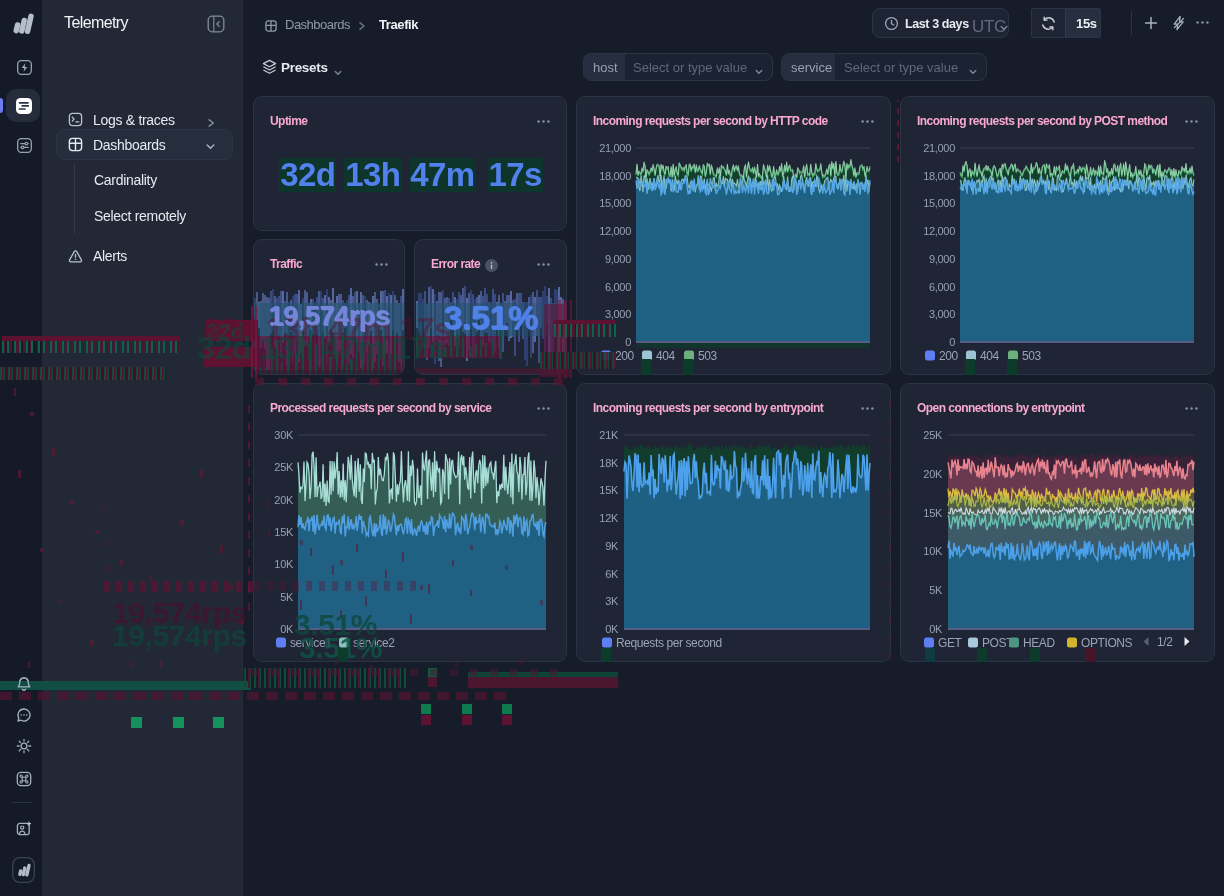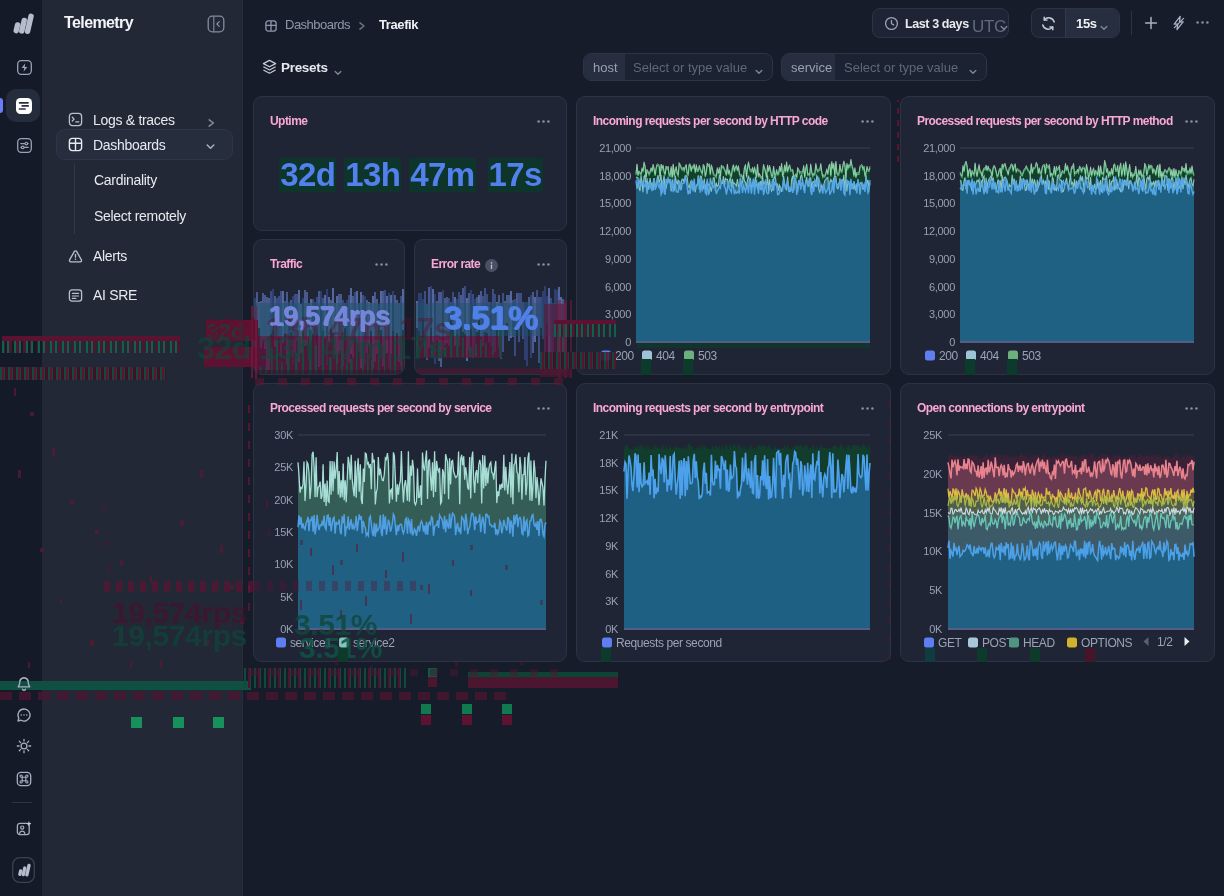--- a/index.html
+++ b/index.html
@@ -37,21 +37,21 @@
     <div class="abs" style="left:11px;top:7px"><svg width="15" height="15" viewBox="0 0 15 15" fill="none" style="">
             <circle cx="7.5" cy="7.5" r="5.9" stroke="#9ba3b5" stroke-width="1.3"></circle>
             <path d="M7.5 4.3v3.4l2.2 1.2" stroke="#9ba3b5" stroke-width="1.3" stroke-linecap="round" stroke-linejoin="round"></path>
           </svg></div>
     <div class="abs" style="left:32px;top:8px;font-size:12.5px;font-weight:700;letter-spacing:-0.4px;color:#e8ebf0">Last 3 days</div>
     <div class="abs" style="left:99px;top:8px;font-size:17px;letter-spacing:-0.3px;color:#5f6980">UTC</div>
     <div class="abs" style="left:126px;top:10px"><svg width="10" height="10" viewBox="0 0 10 10" fill="none" style="">
             <path d="M2.2 3.5 L5 6.3 7.8 3.5" stroke="#7d8699" stroke-width="1.4" stroke-linecap="round" stroke-linejoin="round"></path>
           </svg></div>
   </div>
-  <div class="abs" style="left:788px;top:8px;width:89px;height:30px;background:#1e2433;border:1px solid #2d3445;border-radius:8px;overflow:hidden">
+  <div class="abs" style="left:788px;top:8px;width:70px;height:30px;background:#1e2433;border:1px solid #2d3445;border-radius:2px;overflow:hidden">
     <div class="abs" style="left:33px;top:0;width:56px;height:28px;background:#272e3f"></div>
     <div class="abs" style="left:33px;top:0;width:1px;height:28px;background:#323a4d"></div>
     <div class="abs" style="left:9px;top:7px"><svg width="15" height="15" viewBox="0 0 15 15" fill="none" style="">
             <path d="M13.2 6A5.6 5.6 0 0 0 3.4 3.9" stroke="#c6cdd9" stroke-width="1.45" stroke-linecap="round"></path>
             <path d="M3.2 1.2v2.9h2.9" stroke="#c6cdd9" stroke-width="1.45" stroke-linecap="round" stroke-linejoin="round"></path>
             <path d="M1.8 9a5.6 5.6 0 0 0 9.8 2.1" stroke="#c6cdd9" stroke-width="1.45" stroke-linecap="round"></path>
             <path d="M11.8 13.8v-2.9H8.9" stroke="#c6cdd9" stroke-width="1.45" stroke-linecap="round" stroke-linejoin="round"></path>
           </svg></div>
     <div class="abs" style="left:44px;top:7px;font-size:13px;font-weight:700;letter-spacing:-0.3px;color:#eef1f5">15s</div>
     <div class="abs" style="left:67px;top:10px"><svg width="10" height="10" viewBox="0 0 10 10" fill="none" style="">
@@ -381,21 +381,21 @@
           <text x="54" y="249.0" text-anchor="end" class="axl">0</text>
           <rect x="24" y="253.5" width="10" height="10" rx="2.5" fill="#5e7ef2"></rect>
           <text x="38" y="262.5" class="leg">200</text>
           <rect x="65" y="253.5" width="10" height="10" rx="2.5" fill="#9fc3d6"></rect>
           <text x="79" y="262.5" class="leg">404</text>
           <rect x="107" y="253.5" width="10" height="10" rx="2.5" fill="#6cb07e"></rect>
           <text x="121" y="262.5" class="leg">503</text>
         </svg>
   </div>
   <div class="panel" style="left:657px;top:96px;width:315px;height:279px">
-    <div class="ptitle">Processed requests per second by HTTP method</div>
+    <div class="ptitle">Incoming requests per second by POST method</div>
         <div class="pdots"><svg width="15" height="15" viewBox="0 0 15 15" fill="none" style="">
             <circle cx="2.6" cy="7.5" r="1.25" fill="#878fa2"></circle>
             <circle cx="7.5" cy="7.5" r="1.25" fill="#878fa2"></circle>
             <circle cx="12.4" cy="7.5" r="1.25" fill="#878fa2"></circle>
           </svg></div>
     <svg width="315" height="279" viewBox="0 0 315 279" style="position:absolute;left:0;top:0">
           <line x1="59" y1="51" x2="293" y2="51" stroke="#3a4153" stroke-width="1"></line>
           <line x1="59" y1="78.7" x2="293" y2="78.7" stroke="rgba(170,185,210,0.07)" stroke-width="1"></line>
           <line x1="59" y1="106.4" x2="293" y2="106.4" stroke="rgba(170,185,210,0.07)" stroke-width="1"></line>
           <line x1="59" y1="134.1" x2="293" y2="134.1" stroke="rgba(170,185,210,0.07)" stroke-width="1"></line>
@@ -531,21 +531,21 @@
           <rect x="166" y="253.5" width="10" height="10" rx="2.5" fill="#d1b32e"></rect>
           <text x="180" y="262.5" class="leg">OPTIONS</text>
           <path d="M247.5,253 l-5,4.5 5,4.5 z" fill="#596274"></path>
           <text x="256" y="262" class="leg" fill="#c9d1dc">1/2</text>
           <path d="M283.5,253 l5,4.5 -5,4.5 z" fill="#e8edf2"></path>
         </svg>
   </div>
 </div>
 
 <div id="sidebar">
-  <div class="abs" style="left:22px;top:14px;font-size:16px;font-weight:700;letter-spacing:-0.6px;color:#f2f4f8">Telemetry</div>
+  <div class="abs" style="left:22px;top:14px;font-size:16px;font-weight:400;letter-spacing:-0.6px;color:#f2f4f8">Telemetry</div>
   <div class="abs" style="left:165px;top:15px"><svg width="18" height="18" viewBox="0 0 18 18" fill="none" style="">
           <rect x="1.2" y="1.2" width="15.6" height="15.6" rx="4" stroke="#848ca0" stroke-width="1.3"></rect>
           <path d="M6.8 1.5v15" stroke="#848ca0" stroke-width="1.1"></path>
           <path d="M12.2 6.6l-2.3 2.4 2.3 2.4" stroke="#848ca0" stroke-width="1.3" stroke-linecap="round" stroke-linejoin="round"></path>
         </svg></div>
 
   <div class="navitem" style="top:104px"><svg width="15" height="15" viewBox="0 0 15 15" fill="none" style="">
           <rect x="1.4" y="1.4" width="12.2" height="12.2" rx="3" stroke="#b9c1d0" stroke-width="1.3"></rect>
           <path d="M4.3 5.2l1.8 1.9-1.8 1.9" stroke="#b9c1d0" stroke-width="1.3" stroke-linecap="round" stroke-linejoin="round"></path>
           <path d="M7.8 9.8h3" stroke="#b9c1d0" stroke-width="1.3" stroke-linecap="round"></path>
@@ -559,24 +559,20 @@
             <path d="M2.2 4 L5.5 7.2 8.8 4" stroke="#aab2c2" stroke-width="1.5" stroke-linecap="round" stroke-linejoin="round"></path>
           </svg></span></div>
   <div class="abs" style="left:32px;top:163px;width:1px;height:71px;background:#323848"></div>
   <div class="subitem" style="top:172px">Cardinality</div>
   <div class="subitem" style="top:208px">Select remotely</div>
   <div class="navitem" style="top:240.5px"><svg width="15" height="15" viewBox="0 0 15 15" fill="none" style="">
           <path d="M6.4 2.4 L1.6 10.9a1.3 1.3 0 0 0 1.1 1.9h9.6a1.3 1.3 0 0 0 1.1-1.9L8.6 2.4a1.3 1.3 0 0 0-2.2 0z" stroke="#b9c1d0" stroke-width="1.3" stroke-linejoin="round"></path>
           <path d="M7.5 5.5v2.7" stroke="#b9c1d0" stroke-width="1.3" stroke-linecap="round"></path>
           <circle cx="7.5" cy="10.3" r="0.8" fill="#b9c1d0"></circle>
         </svg>Alerts</div>
-  <div class="navitem" style="top:279.5px"><svg width="15" height="15" viewBox="0 0 15 15" fill="none" style="">
-          <rect x="1.4" y="1.9" width="12.2" height="11.2" rx="2.6" stroke="#b9c1d0" stroke-width="1.3"></rect>
-          <path d="M4.4 5.3h6.2M4.4 8h6.2M4.4 10.4h3.4" stroke="#b9c1d0" stroke-width="1.2" stroke-linecap="round"></path>
-        </svg>AI SRE</div>
 </div>
 
 <div id="rail">
   <div class="abs" style="left:11px;top:11px"><svg width="24" height="25" viewBox="0 0 24 25" fill="none" style="">
           <rect x="3.2" y="11.2" width="5.4" height="11.2" rx="2.6" fill="#b5bccb" transform="rotate(13 5.9 16.8)"></rect>
           <rect x="9.3" y="6.6" width="5.4" height="16.2" rx="2.6" fill="#b5bccb" transform="rotate(13 12 14.7)"></rect>
           <rect x="15.6" y="2.4" width="5.4" height="20.8" rx="2.6" fill="#b5bccb" transform="rotate(13 18.3 12.8)"></rect>
         </svg></div>
   <div class="abs" style="left:16.5px;top:59.5px"><svg width="15" height="15" viewBox="0 0 15 15" fill="none" style="">
           <rect x="0.7" y="0.7" width="13.6" height="13.6" rx="3.5" stroke="#9aa2b4" stroke-width="1.3"></rect>

